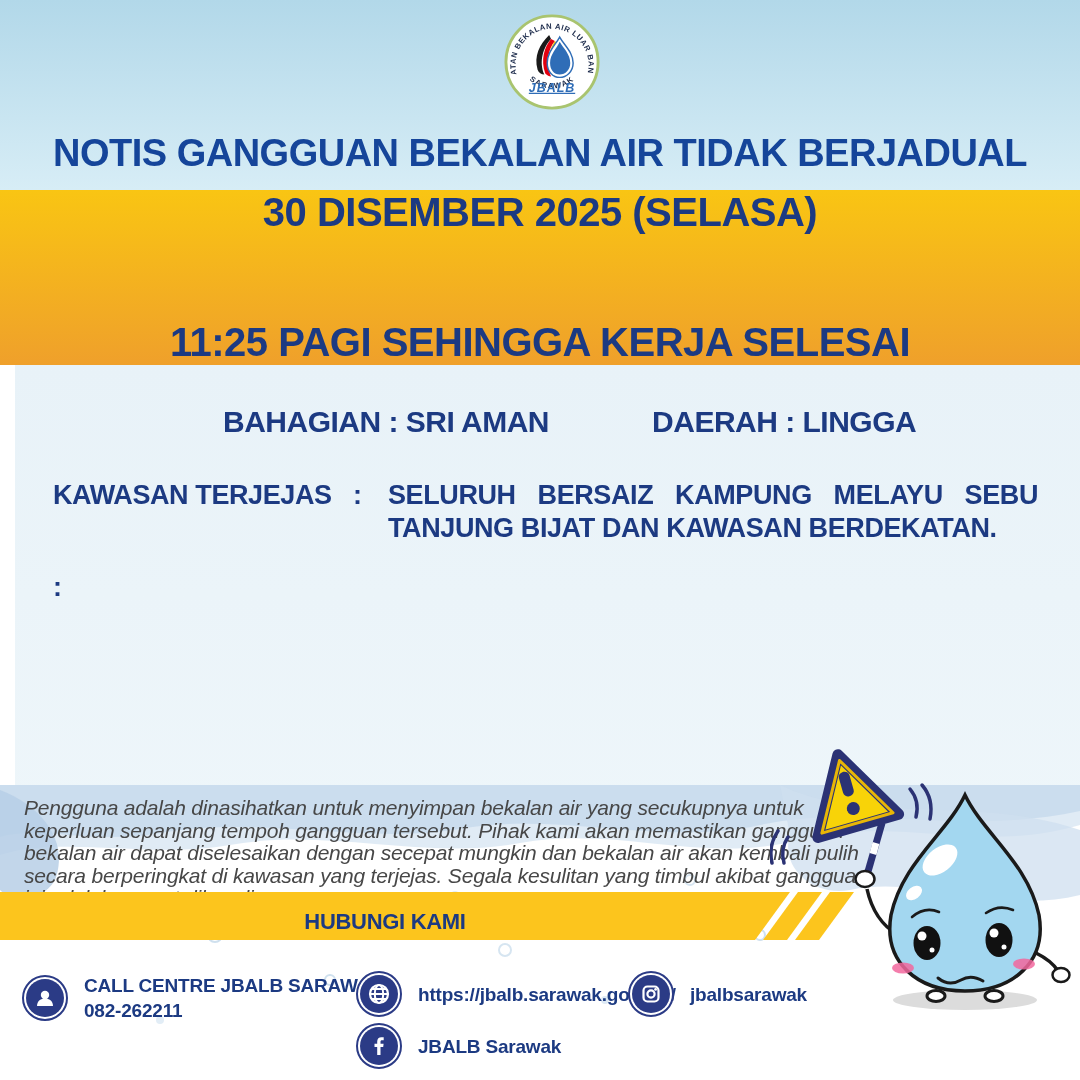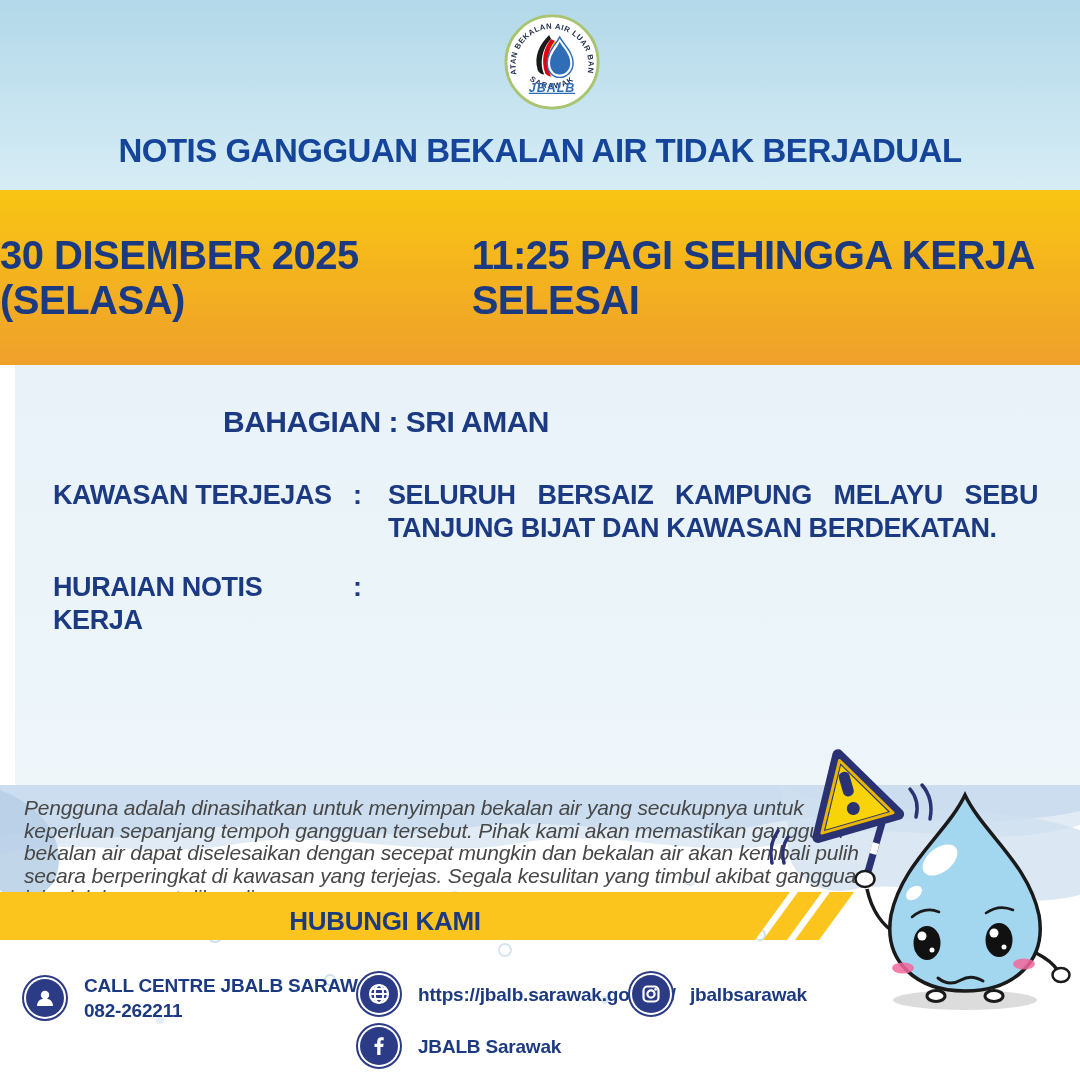--- a/index.html
+++ b/index.html
@@ -17,28 +17,28 @@
     font-family:"Liberation Sans", sans-serif;
   }
   
   .top-section{
     position:absolute;left:0;top:0;width:1080px;height:190px;
     background:linear-gradient(180deg,var(--top-sky-start) 0%,var(--top-sky-end) 100%);
   }
   .logo{position:absolute;left:504px;top:14px;width:96px;height:96px;}
   .page-title{
     position:absolute;left:0;top:132px;width:1080px;
-    text-align:center;font-size:33px;font-weight:bold;letter-spacing:-.5px;
+    text-align:center;font-size:38px;font-weight:bold;letter-spacing:-.5px;
     color:var(--title-blue);
   }
   
   .date-banner{
     position:absolute;left:0;top:190px;width:1080px;height:175px;
     background:linear-gradient(180deg,var(--banner-yellow-top) 0%,var(--banner-orange-bottom) 100%);
-    display:flex;flex-direction:row;align-items:center;justify-content:space-between;gap:16px;
+    display:flex;flex-direction:column;align-items:center;justify-content:space-between;gap:16px;
   }
   .date-line{font-size:40px;font-weight:bold;letter-spacing:-.5px;color:var(--navy);}
   
   .info-section{
     position:absolute;left:15px;top:365px;width:1080px;height:460px;
     background:linear-gradient(180deg,var(--info-bg) 0%,#eef6fa 100%);
     padding-top:40px;
     padding-left:38px;
   }
   .region-row{display:flex;padding-left:170px;gap:103px;margin-bottom:40px;}
@@ -56,21 +56,21 @@
   .splash-art{position:absolute;left:0;top:0;}
   .disclaimer{
     position:absolute;left:24px;top:12px;width:845px;
     font-size:21px;font-style:italic;line-height:22.5px;
     color:var(--disclaimer-gray);letter-spacing:-.2px;
   }
   .contact-banner-art{position:absolute;left:0;top:107px;}
   .contact-banner-label{
     position:absolute;left:0;top:107px;width:770px;height:59px;
     display:flex;align-items:center;justify-content:center;
-    font-size:26px;font-weight:bold;letter-spacing:-.3px;color:var(--navy);
+    font-size:22px;font-weight:bold;letter-spacing:-.3px;color:var(--navy);
   }
   .contacts{position:absolute;left:0;top:160px;width:1080px;height:130px;}
   .contact-item{position:absolute;display:flex;align-items:center;gap:16px;}
   .contact-icon{
     width:46px;height:46px;border-radius:50%;
     border:2px solid var(--icon-navy);background:#fff;
     display:flex;align-items:center;justify-content:center;flex:0 0 auto;
   }
   .contact-icon .disc{
     width:38px;height:38px;border-radius:50%;background:var(--icon-navy);
@@ -115,30 +115,30 @@
   </div>
 
   <div class="date-banner">
     <div class="date-line">30 DISEMBER 2025 (SELASA)</div>
     <div class="date-line">11:25 PAGI SEHINGGA KERJA SELESAI</div>
   </div>
 
   <div class="info-section">
     <div class="region-row">
       <div class="region-item">BAHAGIAN : SRI AMAN</div>
+      <div class="region-item">DAERAH : LINGGA</div>
     </div>
 
     <div class="detail-row">
       <div class="detail-label">KAWASAN TERJEJAS</div>
       <div class="detail-colon">:</div>
       <div class="detail-value">SELURUH BERSAIZ KAMPUNG MELAYU SEBU TANJUNG BIJAT DAN KAWASAN BERDEKATAN.</div>
     </div>
 
     <div class="detail-row">
-      <div class="detail-label">HURAIAN NOTIS KERJA</div>
       <div class="detail-colon">:</div>
     </div>
   </div>
 
   <div class="splash-section">
     <svg class="splash-art" width="1080" height="295" viewBox="0 0 1080 295">
       <rect width="1080" height="295" fill="#ffffff"></rect>
       <path d="M0,0 L1080,0 L1080,40 C980,70 900,30 800,55 C700,80 620,40 520,58 C420,76 330,42 230,60 C150,74 60,50 0,70 Z" fill="#dbe8f3" opacity="0.85"></path>
       <path d="M0,0 L1080,0 L1080,26 C960,52 860,18 760,40 C660,62 560,26 460,44 C360,60 260,30 160,48 C90,60 40,40 0,52 Z" fill="#c6d9ec" opacity="0.8"></path>
       <path d="M0,5 C40,20 70,55 55,95 C40,120 10,115 0,105 Z" fill="#b7cfe6" opacity="0.85"></path>

